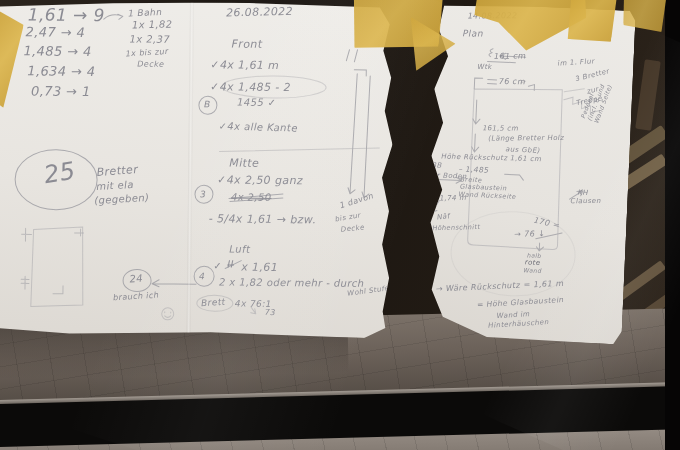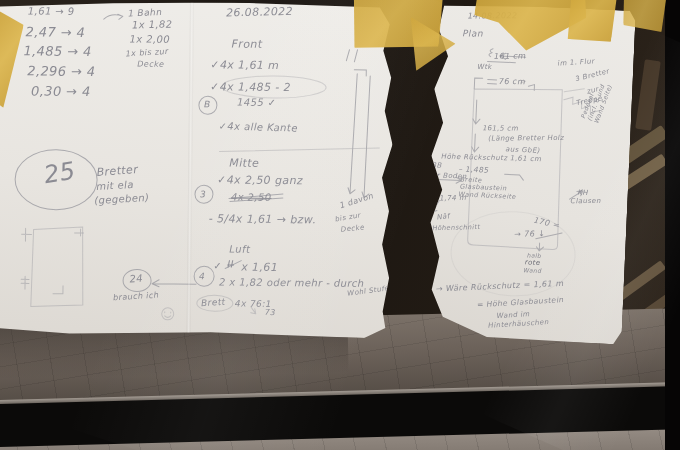--- a/index.html
+++ b/index.html
@@ -89,28 +89,28 @@
         <path d="M239,196 l54,-5 M240,199 l53,-4"></path>
         <path d="M44,229 L93,226 L94,304 L42,306 Z" opacity=".55"></path>
         <path d="M36,241 v-13 M32,234 h10 M85,232 h9 M91,228 v7 M36,289 v-13 M32,279 h8 M32,283 h8 M64,293 h10 v-8" opacity=".7"></path>
         <circle cx="179" cy="312" r="6" opacity=".55"></circle>
         <path d="M176,310 v1 M182,310 v1 M176,314 q3,3 6,0" opacity=".55"></path>
         <ellipse cx="226" cy="301" rx="18" ry="8" opacity=".5"></ellipse>
         <path d="M236,266 l16,-8"></path>
         <path d="M262,304 l5,7 M267,311 l-1,-5 M267,311 l-5,-1" opacity=".6"></path>
       </g>
     </svg>
-    <span class="hw" style="left:36px;top:6px;font-size:10px;">1,61  →  9</span>
+    <span class="hw" style="left:36px;top:6px;font-size:17px;">1,61  →  9</span>
     <span class="hw" style="left:34px;top:25px;font-size:13px;">2,47  →  4</span>
     <span class="hw" style="left:32px;top:44px;font-size:13px;">1,485  →  4</span>
-    <span class="hw" style="left:36px;top:64px;font-size:13px;">2,296  →  4</span>
-    <span class="hw" style="left:40px;top:84px;font-size:13px;">0,30  →  4</span>
+    <span class="hw" style="left:36px;top:64px;font-size:13px;">1,634  →  4</span>
+    <span class="hw" style="left:40px;top:84px;font-size:13px;">0,73  →  1</span>
     <span class="hw" style="left:136px;top:8px;font-size:9px;transform:rotate(-3deg);">1 Bahn</span>
     <span class="hw" style="left:140px;top:19px;font-size:10px;transform:rotate(-2deg);">1x 1,82</span>
-    <span class="hw" style="left:138px;top:33px;font-size:10px;">1x 2,00</span>
+    <span class="hw" style="left:138px;top:33px;font-size:10px;">1x 2,37</span>
     <span class="hw" style="left:134px;top:49px;font-size:8px;transform:rotate(-4deg);">1x bis zur</span>
     <span class="hw" style="left:146px;top:59px;font-size:8px;">Decke</span>
     <span class="hw" style="left:234px;top:5px;font-size:11px;transform:rotate(-2deg);">26.08.2022</span>
     <span class="hw" style="left:240px;top:36px;font-size:11px;">Front</span>
     <span class="hw" style="left:219px;top:57px;font-size:11px;">✓4x   1,61   m</span>
     <span class="hw" style="left:219px;top:79px;font-size:11px;">✓4x   1,485  - 2</span>
     <span class="hw" style="left:246px;top:95px;font-size:10px;">1455 ✓</span>
     <span class="hw" style="left:213px;top:98px;font-size:9px;">B</span>
     <span class="hw" style="left:228px;top:119px;font-size:10px;transform:rotate(1deg);">✓4x  alle Kante</span>
     <span class="hw" style="left:239px;top:155px;font-size:11px;">Mitte</span>

